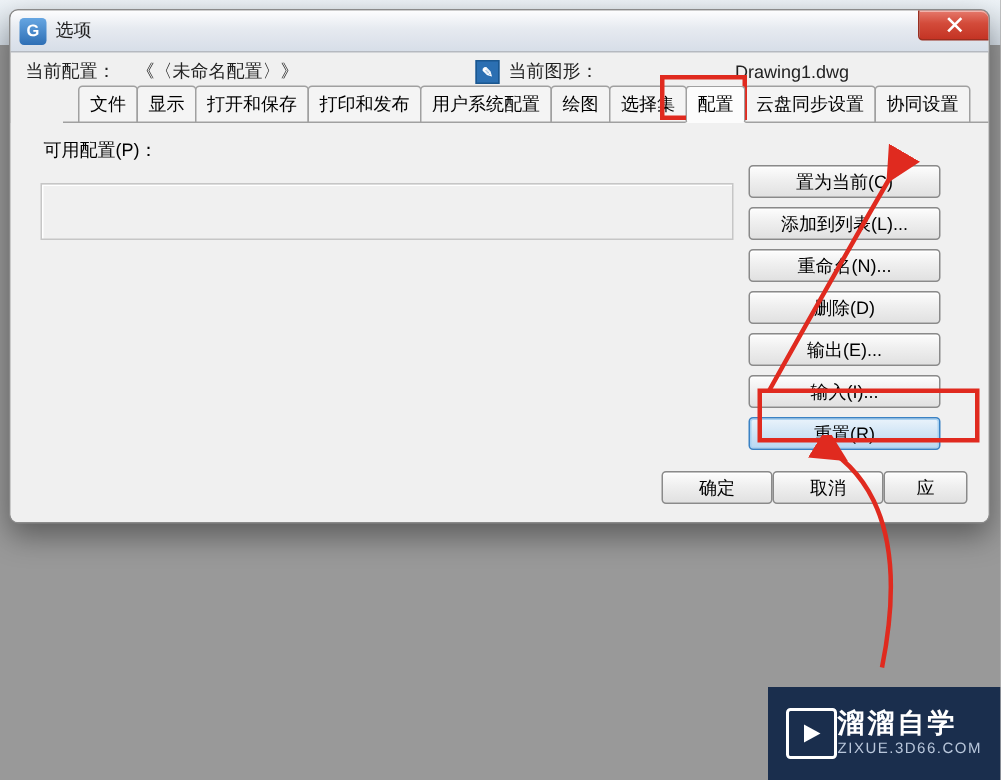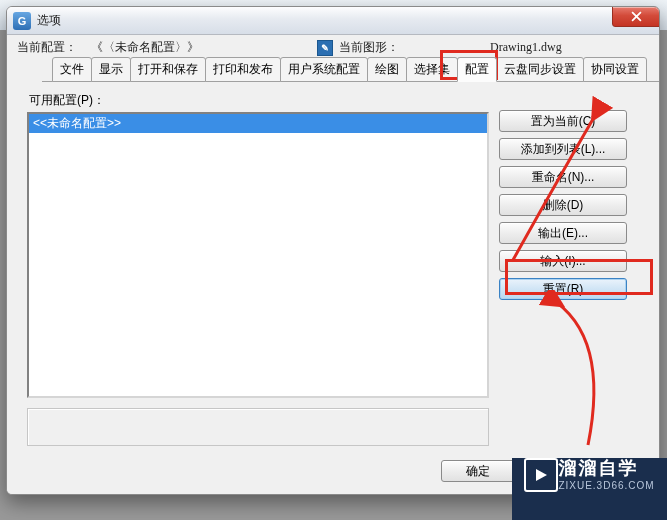--- a/index.html
+++ b/index.html
@@ -89,21 +89,21 @@
   .header-row .val { color:#222; }
   .header-left  { flex:0 0 300px; display:flex; align-items:flex-start; gap:14px; }
   .header-right { display:flex; align-items:center; gap:6px; }
   .drawing-icon {
     width:16px;height:16px;
     background:#2b6fb2;
     display:inline-flex;align-items:center;justify-content:center;
     color:#fff;font-size:9px;font-weight:bold;
     border:1px solid #1b578f;
   }
-  .fname-val { font-family: Liberation Serif, serif; margin-left:85px;}
+  .fname-val { font-family: Liberation Sans, sans-serif; margin-left:85px;}
 
   
   .tabs {
     display:flex;
     padding: 0 10px;
     border-bottom: 1px solid #a0a0a0;
     height: 24px;
     align-items: flex-end;
     gap: 0;
     margin-left: 35px;
@@ -217,21 +217,21 @@
     position:absolute;
     pointer-events:none;
   }
 
   
   .watermark {
     position:absolute;
     right:0; bottom:0;
     width: 155px; height: 62px;
     background:#1a2e4d;
-    display:flex; align-items:flex-start; justify-content:center;
+    display:flex; align-items:center; justify-content:center;
     gap:0;
     color:#fff;
     font-family:"Microsoft YaHei",Arial;
     z-index: 50;
   }
   .watermark .play {
     width:34px;height:34px;border:2px solid #fff;border-radius:3px;
     display:flex;align-items:center;justify-content:center;
   }
   .watermark .play svg { width:16px;height:16px; }
@@ -278,23 +278,20 @@
     <div class="tab">选择集</div>
     <div class="tab active">配置</div>
     <div class="tab">云盘同步设置</div>
     <div class="tab">协同设置</div>
   </div>
 
   <div class="content">
 
     <div class="left-col">
       <div class="label-row">可用配置(P)：</div>
-      <div class="listbox">
-        <div class="list-item">&lt;&lt;未命名配置&gt;&gt;</div>
-      </div>
       <div class="empty-box"></div>
     </div>
 
     <div class="right-col">
       <div class="win-btn">置为当前(C)</div>
       <div class="win-btn">添加到列表(L)...</div>
       <div class="win-btn">重命名(N)...</div>
       <div class="win-btn">删除(D)</div>
       <div class="win-btn">输出(E)...</div>
       <div class="win-btn">输入(I)...</div>

